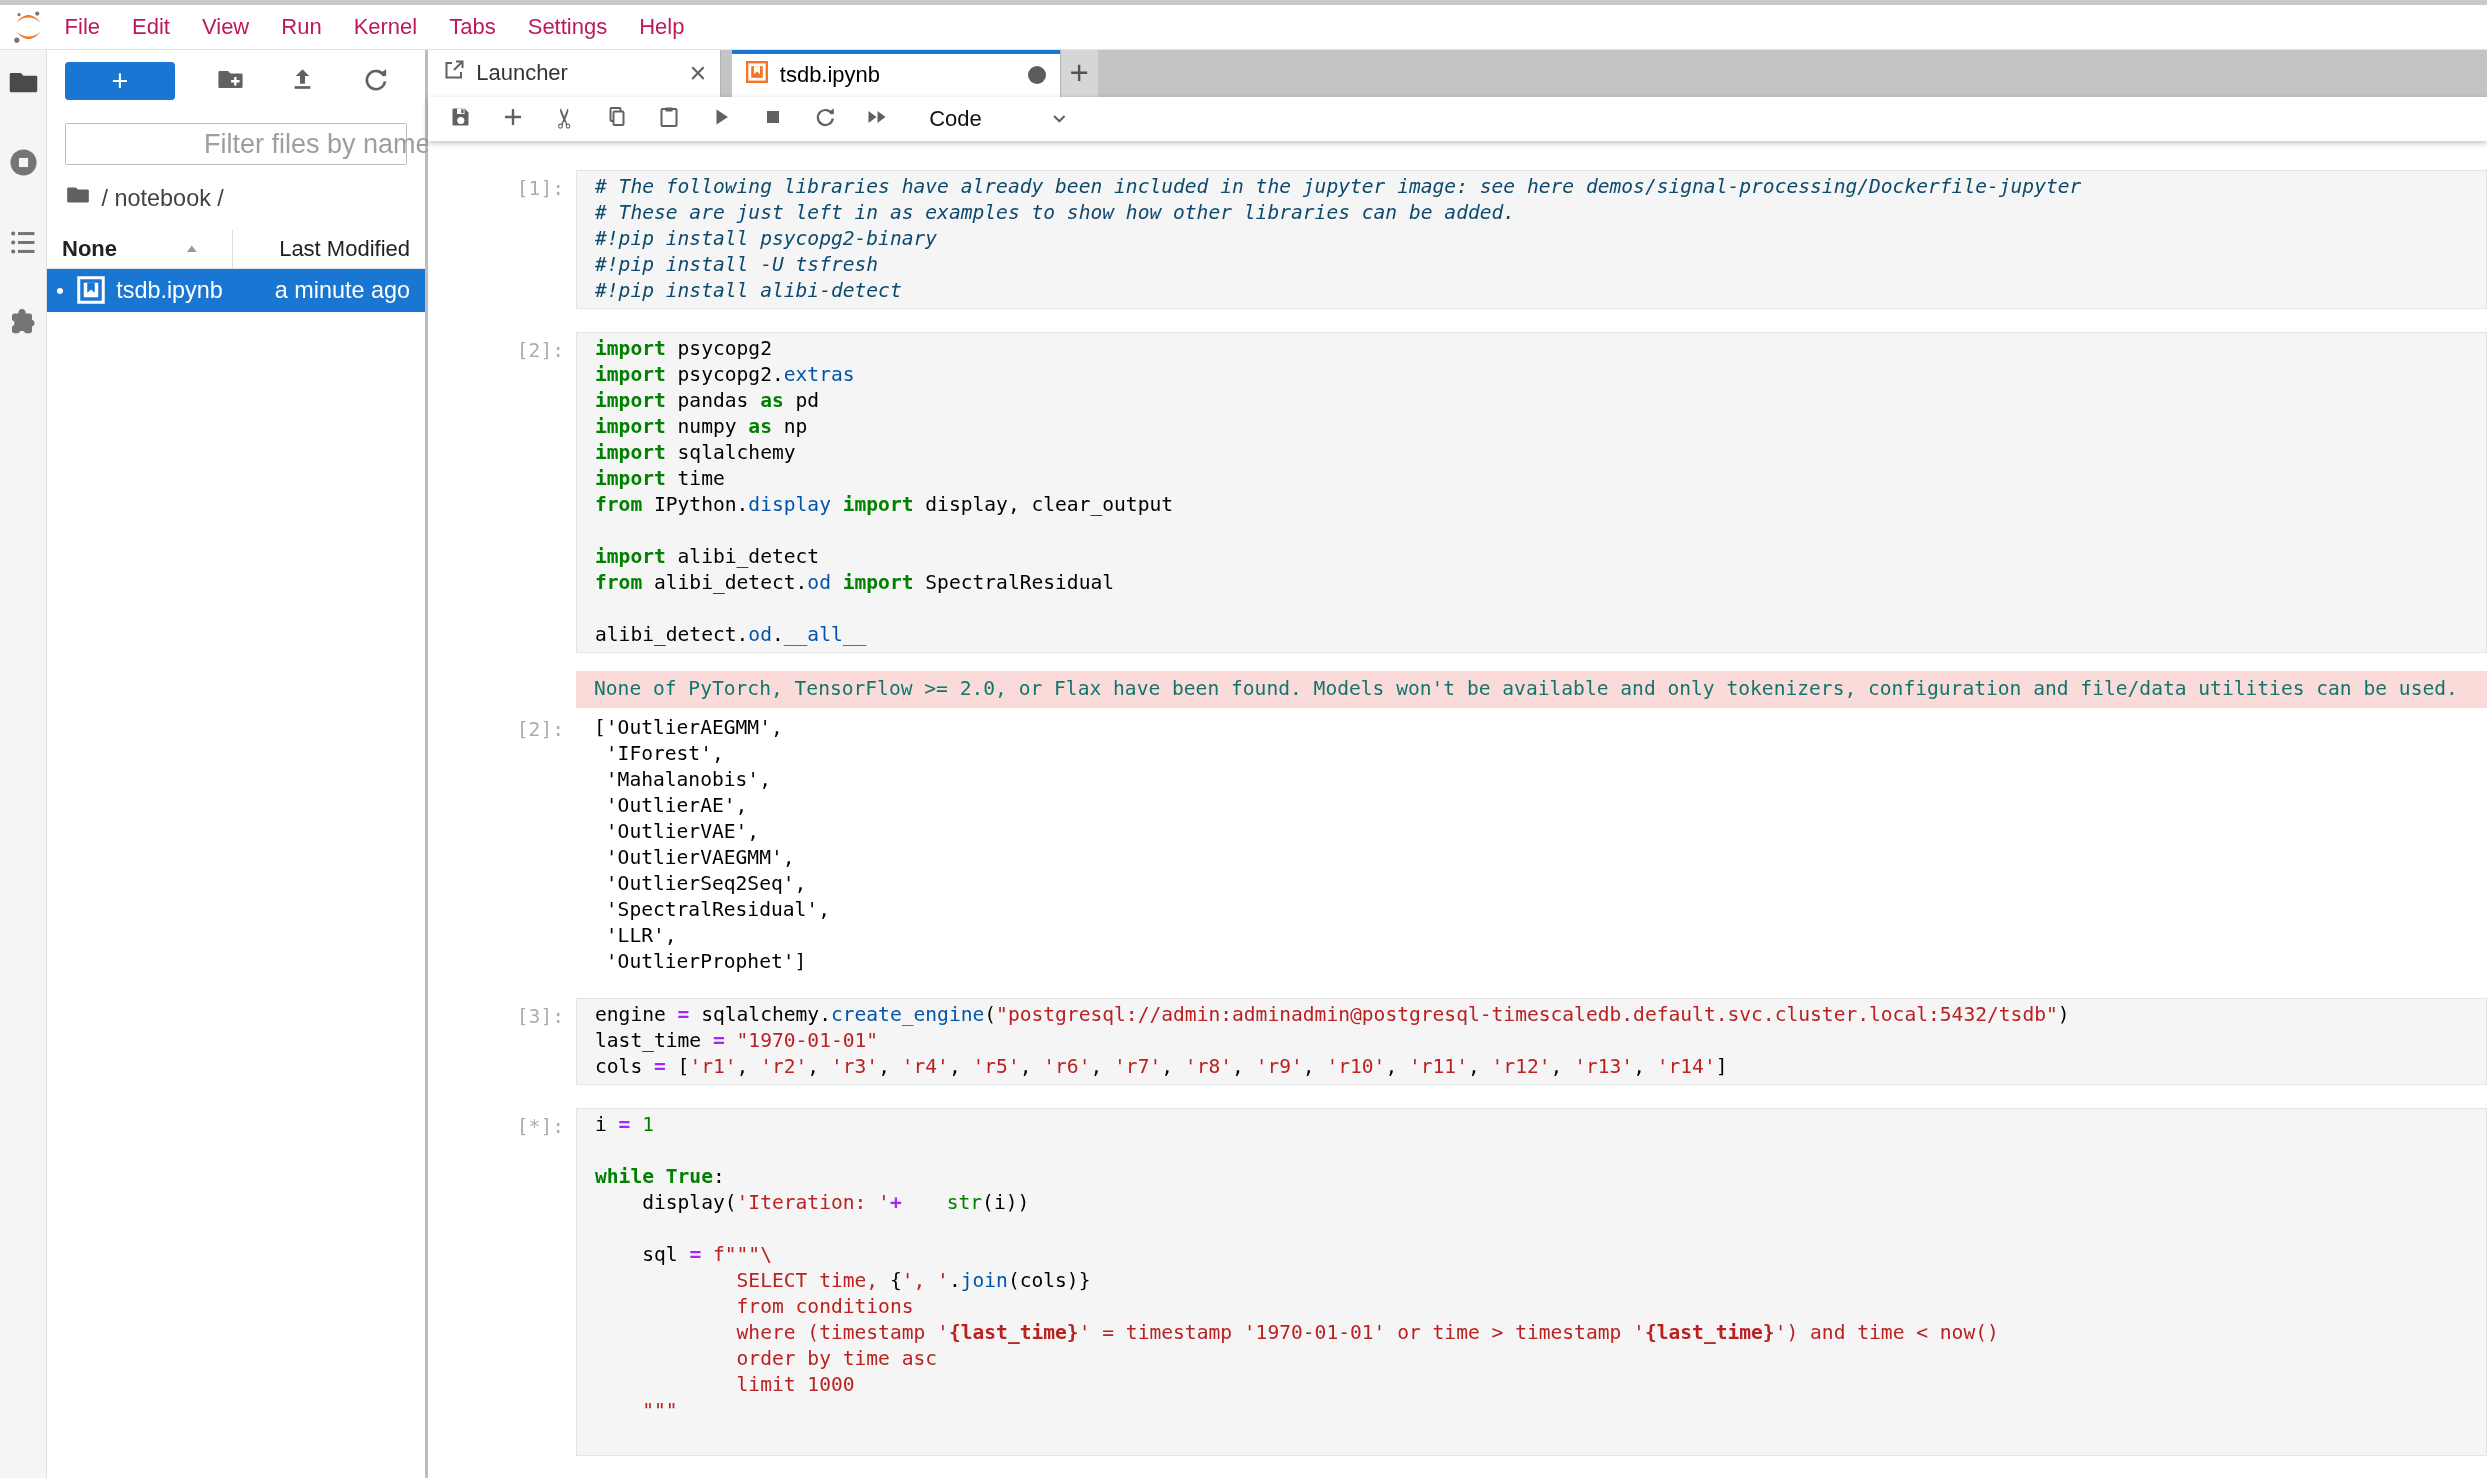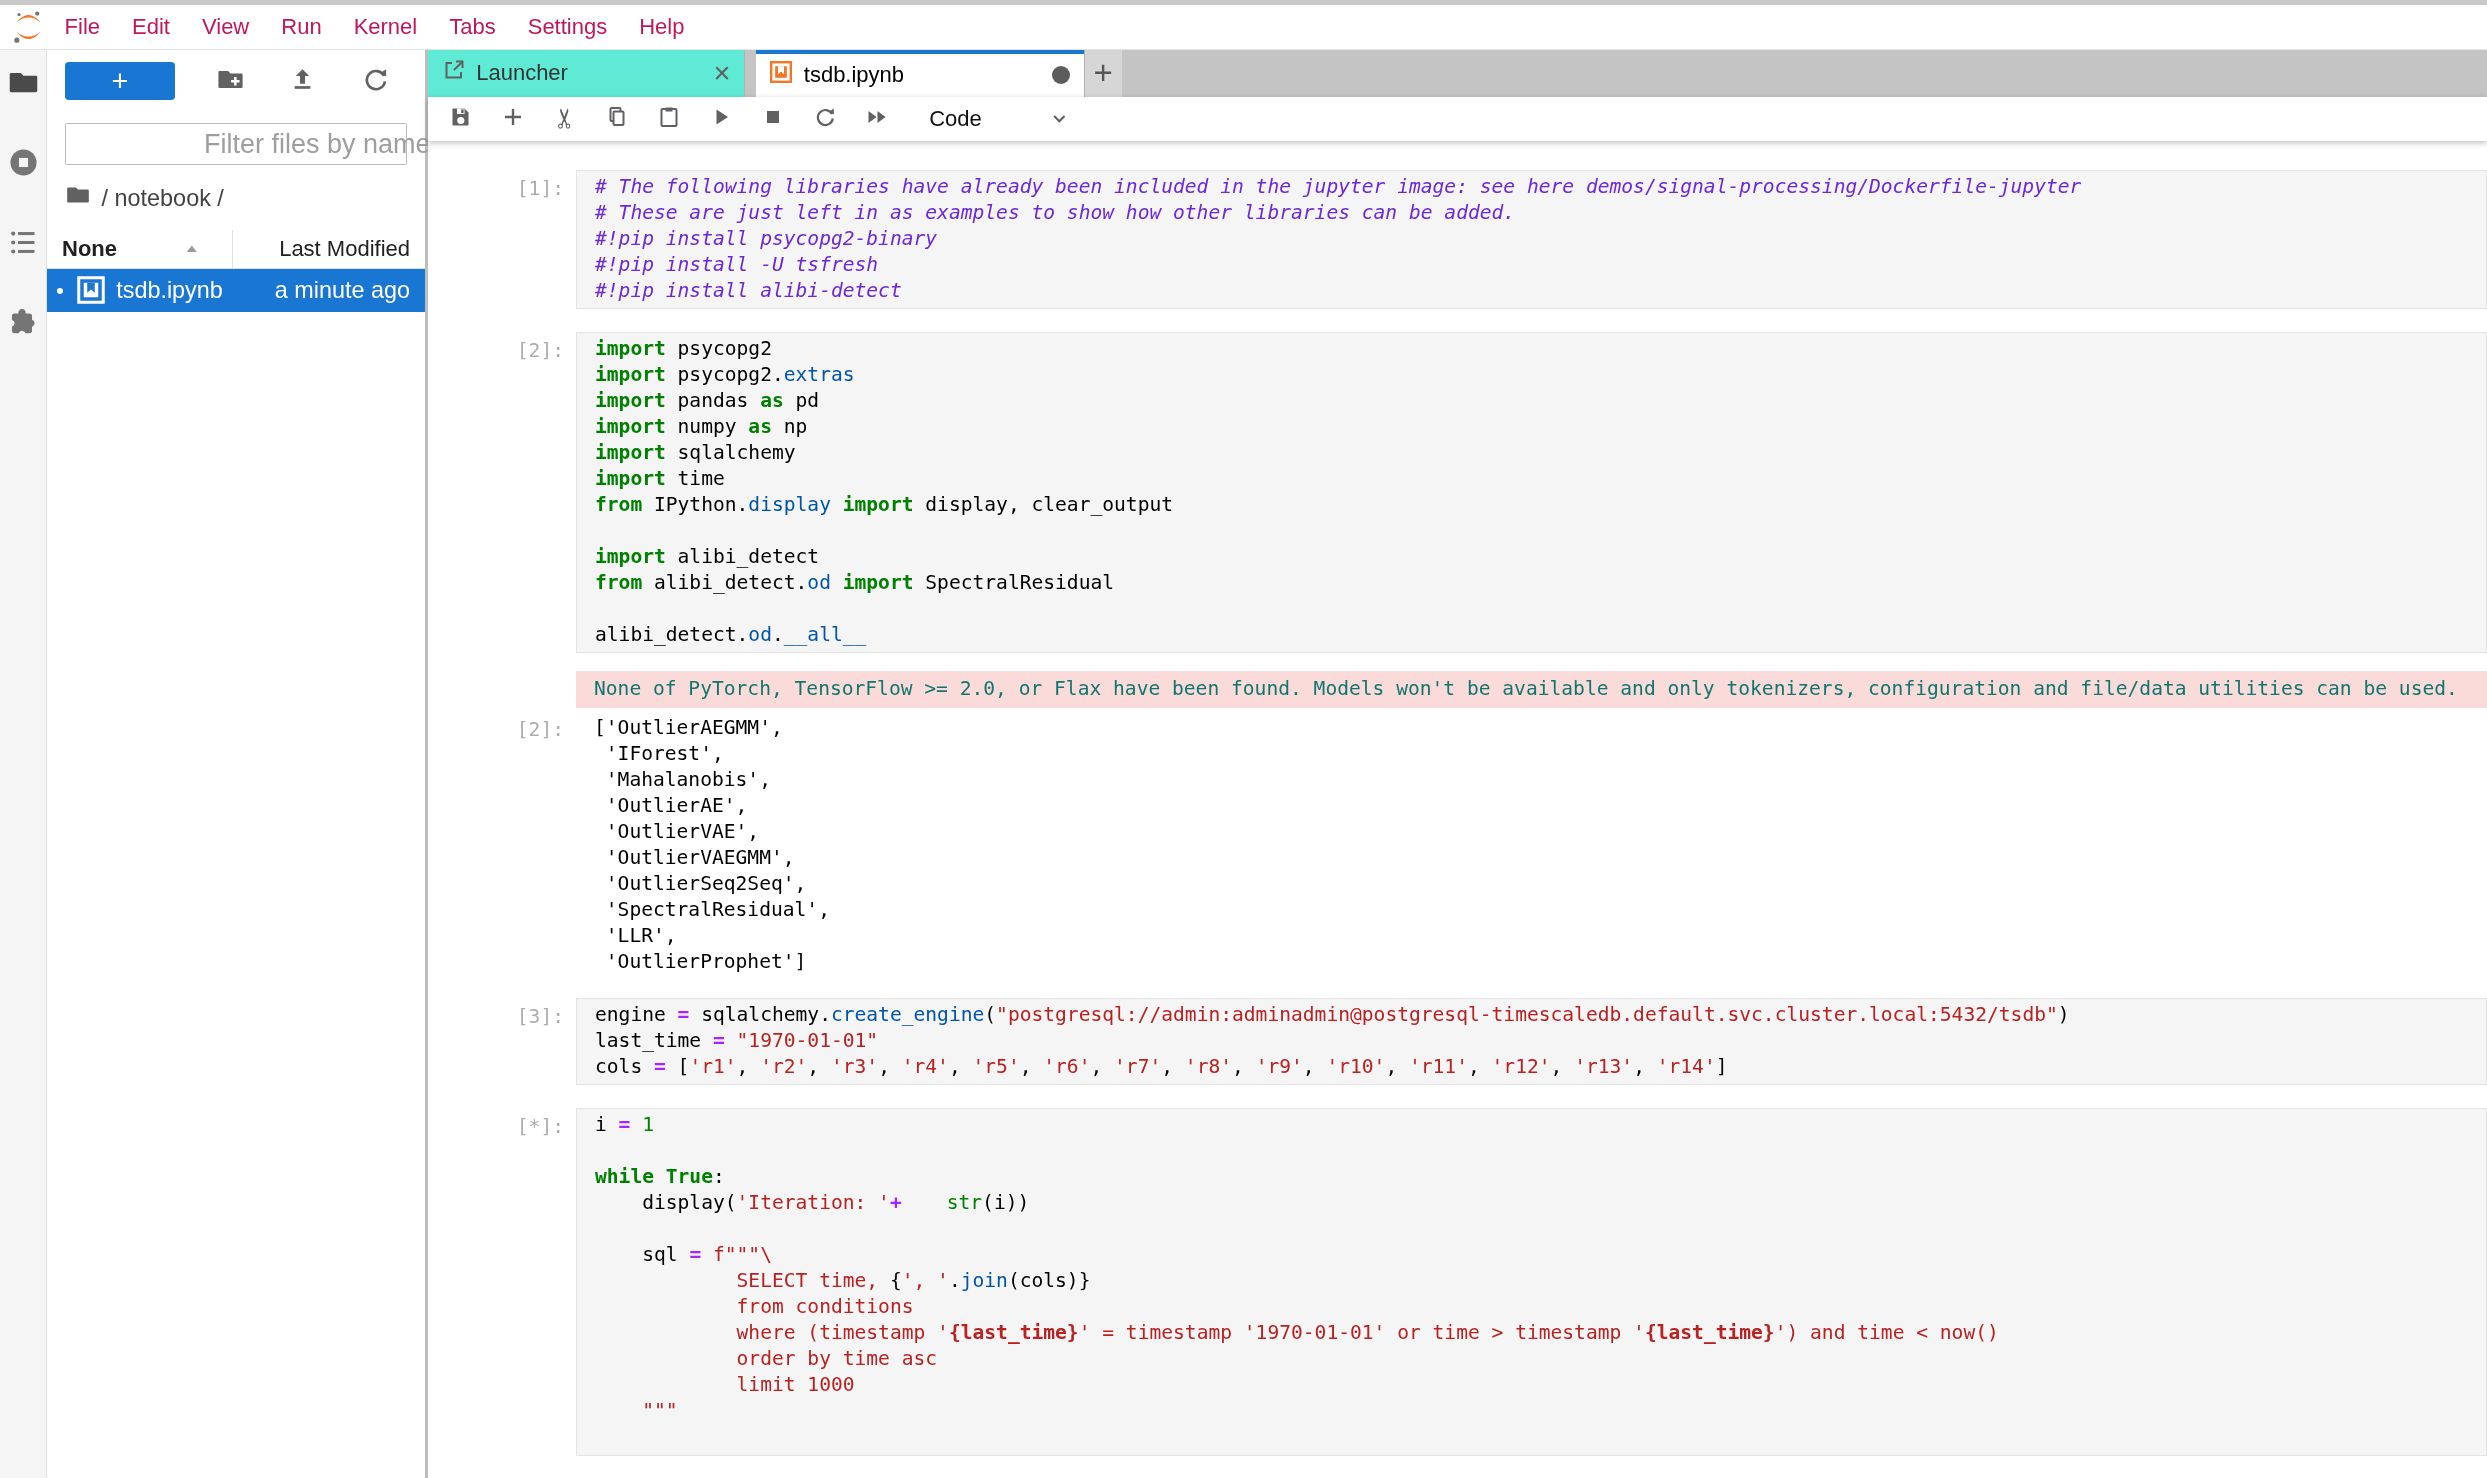--- a/index.html
+++ b/index.html
@@ -52,21 +52,21 @@
   .row-bullet { width:19.6px; font-size:22.7px; line-height:1; flex:none; }
   .row-icon { width:30px; height:30px; margin-right:10.6px; flex:none; }
   .row-icon svg { width:100%; height:100%; }
   .row-mod { margin-left:auto; }
 
   
   .main { flex:1; min-width:0; display:flex; flex-direction:column; background:#fff; }
   .tabbar { height:47px; flex:none; background:#c4c4c4; display:flex; align-items:stretch; }
   .tab { display:flex; align-items:center; gap:10.6px; padding:0 13.6px; font-size:22px; }
   .tab .t-icon svg { width:24px; height:24px; }
-  .tab.inactive { background:#5eead4; color:#333; width:317px; border-right:1.5px solid #b2b2b2; }
+  .tab.inactive { background:#ffffff; color:#333; width:293px; border-right:1.5px solid #b2b2b2; }
   .tab.active { background:#fff; border-top:4.5px solid #1976d2; width:328px; margin-left:10.6px; color:#000; }
   .tab-close { margin-left:auto; color:#616161; font-size:29px; line-height:1; }
   .dirty-dot { margin-left:auto; width:18px; height:18px; border-radius:50%; background:#5c5c5c; }
   .newtab { width:38px; display:flex; align-items:center; justify-content:center;
             font-size:33px; color:#555; background:#d6d6d6; border-left:1.5px solid #b2b2b2;}
 
   .nb-toolbar { height:44px; flex:none; background:#fff; display:flex; align-items:center;
                 padding-left:19.6px; gap:26px; box-shadow:0 2.3px 6px rgba(0,0,0,.25); position:relative; z-index:2; }
   .tb-btn { width:26px; height:26px; display:flex; align-items:center; justify-content:center; }
   .tb-btn svg { width:24px; height:24px; }
@@ -90,21 +90,21 @@
   .stderr { margin-left:79px; margin-top:18px; margin-bottom:3px; background:#fbdbd9;
             padding:5.3px 0 5.3px 18px; color:#0f766e; white-space:pre; overflow:hidden; }
   .out-pre { flex:1; min-width:0; padding:4.5px 0 0 18px; color:#000; overflow:hidden; }
 
   .tk-t { color:#000; }
   .tk-k { color:#008000; font-weight:bold; }
   .tk-b { color:#008000;margin-left:45px; }
   .tk-n { color:#008000; }
   .tk-s { color:#ba2121; }
   .tk-sb{ color:#ba2121; font-weight:bold; }
-  .tk-c { color:#6d28d9; font-style:italic; }
+  .tk-c { color:#0c4a6e; font-style:italic; }
   .tk-o { color:#aa22ff; font-weight:bold; }
   .tk-p { color:#0055aa; }
 </style>
 </head>
 <body>
 
 <div class="app">
   <div class="top-strip"></div>
 
   <div class="menubar">

